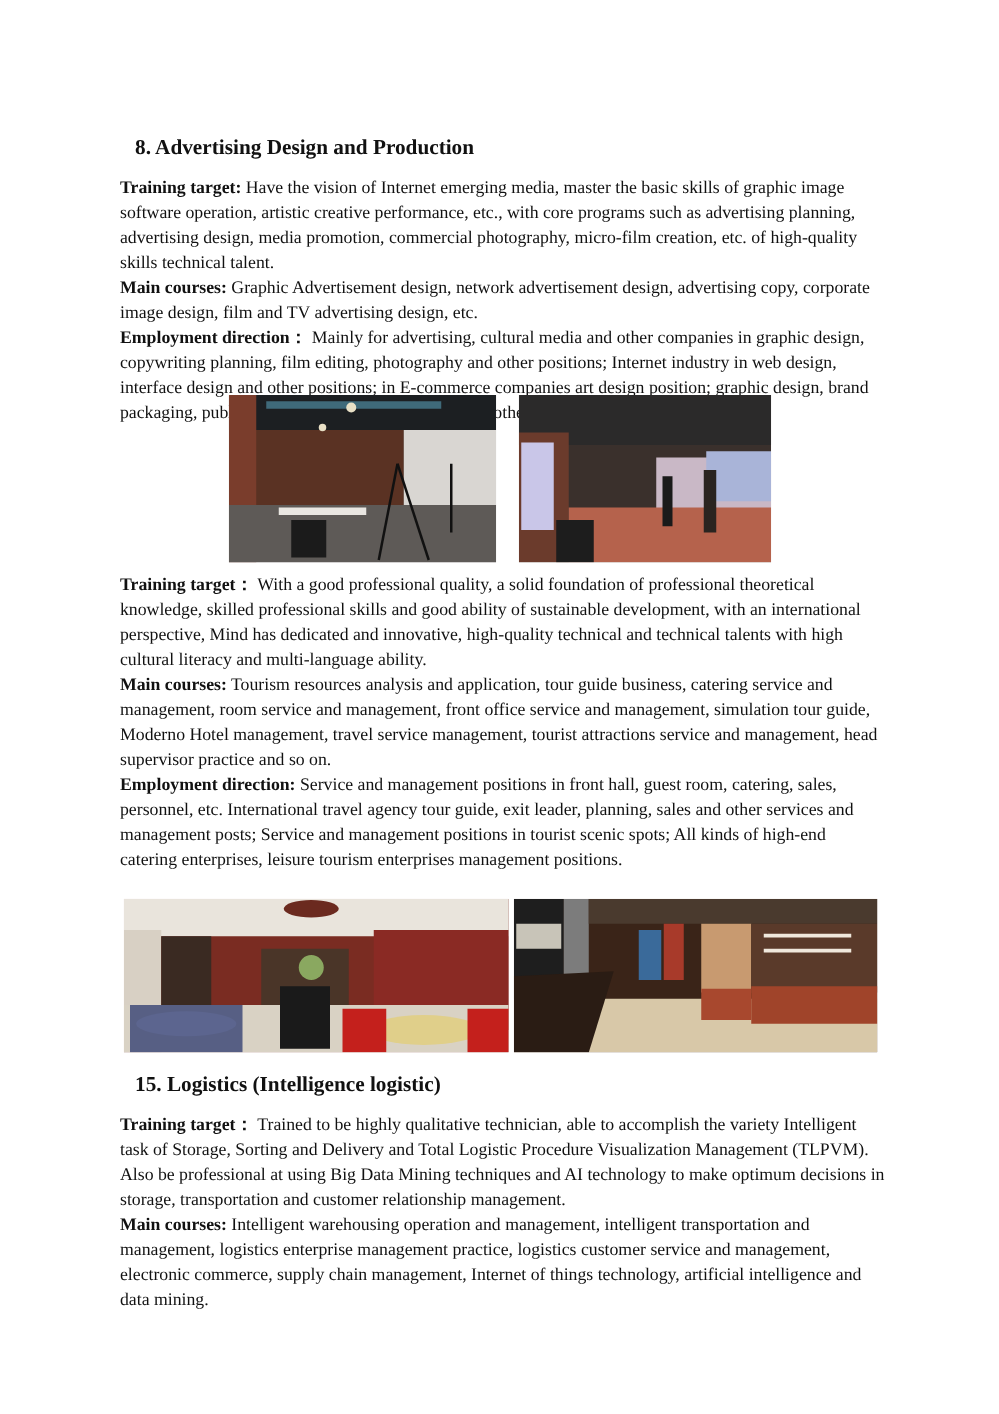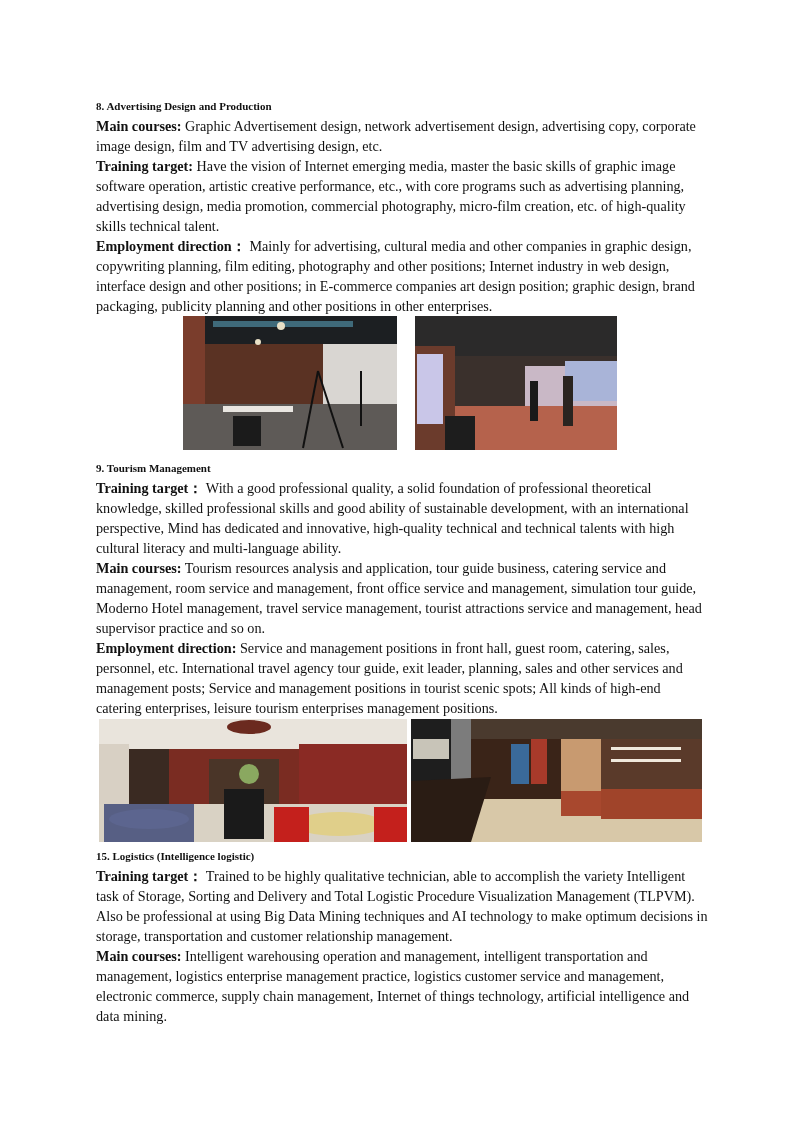--- a/index.html
+++ b/index.html
@@ -1,32 +1,32 @@
 <!DOCTYPE html>
 <html><head>
 <meta charset="utf-8">
 <style>
   html, body { margin: 0; padding: 0; background: #ffffff; }
   body { width: 799px; height: 1131px; position: relative; overflow: hidden;
          font-family: "Liberation Serif", "DejaVu Serif", serif; color: #111; }
   .page { position: absolute; left: 96px; top: 96px; width: 612px; }
   .block { font-size: 14.2px; line-height: 20px; margin: 0; }
-  .heading { font-weight: bold; font-size: 11px; line-height: 20px; margin: 0; }
+  .heading { font-weight: bold; font-size: 17px; line-height: 20px; margin: 12px; }
   .label { font-weight: bold; }
   .photo { position: absolute; overflow: hidden; }
   .photo svg { width: 100%; height: 100%; display: block; }
 </style>
 </head>
 <body>
 
 <div class="page">
 
   <p class="heading">8. Advertising Design and Production</p>
+  <p class="block"><span class="label">Training target:</span><span> Have the vision of Internet emerging media, master the basic skills of graphic image software operation, artistic creative performance, etc., with core programs such as advertising planning, advertising design, media promotion, commercial photography, micro-film creation, etc. of high-quality skills technical talent.</span></p>
   <p class="block"><span class="label">Main courses:</span><span> Graphic Advertisement design, network advertisement design, advertising copy, corporate image design, film and TV advertising design, etc.</span></p>
-  <p class="block"><span class="label">Training target:</span><span> Have the vision of Internet emerging media, master the basic skills of graphic image software operation, artistic creative performance, etc., with core programs such as advertising planning, advertising design, media promotion, commercial photography, micro-film creation, etc. of high-quality skills technical talent.</span></p>
   <p class="block"><span class="label">Employment direction：</span><span>  Mainly for advertising, cultural media and other companies in graphic design, copywriting planning, film editing, photography and other positions; Internet industry in web design, interface design and other positions; in E-commerce companies art design position; graphic design, brand packaging, publicity planning and other positions in other enterprises.</span></p>
 </div>
 
 <div class="photo" style="left:183px; top:316px; width:214px; height:134px;">
   <svg viewBox="0 0 214 134" preserveAspectRatio="none">
     <rect width="214" height="134" fill="#2a2522"></rect>
     <rect x="0" y="0" width="214" height="28" fill="#1c1f22"></rect>
     <rect x="30" y="5" width="140" height="6" fill="#3f6a7a"></rect>
     <rect x="20" y="28" width="120" height="60" fill="#5a3223"></rect>
     <rect x="0" y="0" width="22" height="134" fill="#7a3d2c"></rect>
@@ -50,21 +50,20 @@
     <rect x="110" y="50" width="92" height="45" fill="#c9b8c6"></rect>
     <rect x="150" y="45" width="52" height="40" fill="#a9b4d8"></rect>
     <rect x="40" y="90" width="162" height="44" fill="#b5624c"></rect>
     <rect x="30" y="100" width="30" height="34" fill="#1d1d1d"></rect>
     <rect x="115" y="65" width="8" height="40" fill="#1a1a1a"></rect>
     <rect x="148" y="60" width="10" height="50" fill="#2a2420"></rect>
   </svg>
 </div>
 
 <div class="page" style="top:458px;">
-  <p class="heading">9. Tourism Management</p>
   <p class="block"><span class="label">Training target：</span><span>  With a good professional quality, a solid foundation of professional theoretical knowledge, skilled professional skills and good ability of sustainable development, with an international perspective, Mind has dedicated and innovative, high-quality technical and technical talents with high cultural literacy and multi-language ability.</span></p>
   <p class="block"><span class="label">Main courses:</span><span> Tourism resources analysis and application, tour guide business, catering service and management, room service and management, front office service and management, simulation tour guide, Moderno Hotel management, travel service management, tourist attractions service and management, head supervisor practice and so on.</span></p>
   <p class="block"><span class="label">Employment direction:</span><span> Service and management positions in front hall, guest room, catering, sales, personnel, etc. International travel agency tour guide, exit leader, planning, sales and other services and management posts; Service and management positions in tourist scenic spots; All kinds of high-end catering enterprises, leisure tourism enterprises management positions.</span></p>
 </div>
 
 <div class="photo" style="left:99px; top:719px; width:308px; height:123px;">
   <svg viewBox="0 0 308 123" preserveAspectRatio="none">
     <rect width="308" height="123" fill="#7a2c22"></rect>
     <rect x="0" y="0" width="308" height="30" fill="#e9e4dc"></rect>
     <ellipse cx="150" cy="8" rx="22" ry="7" fill="#6b2a1f"></ellipse>

